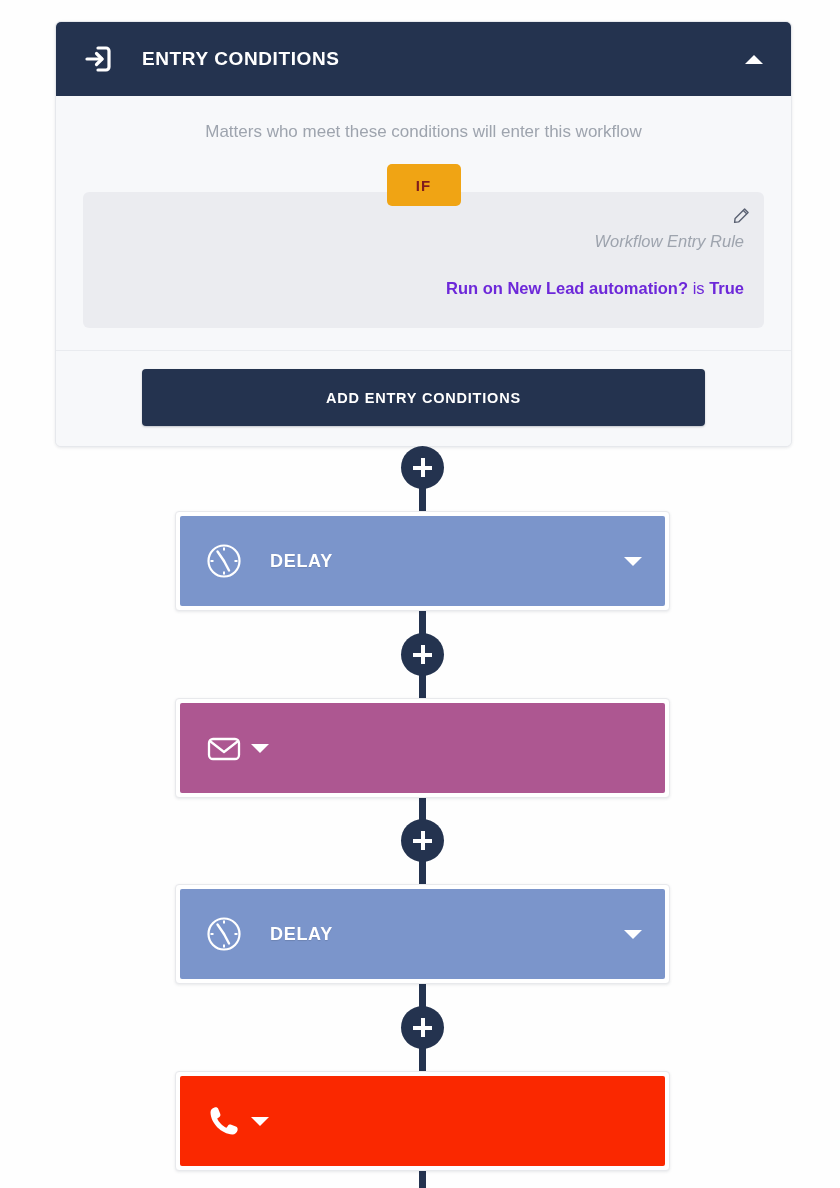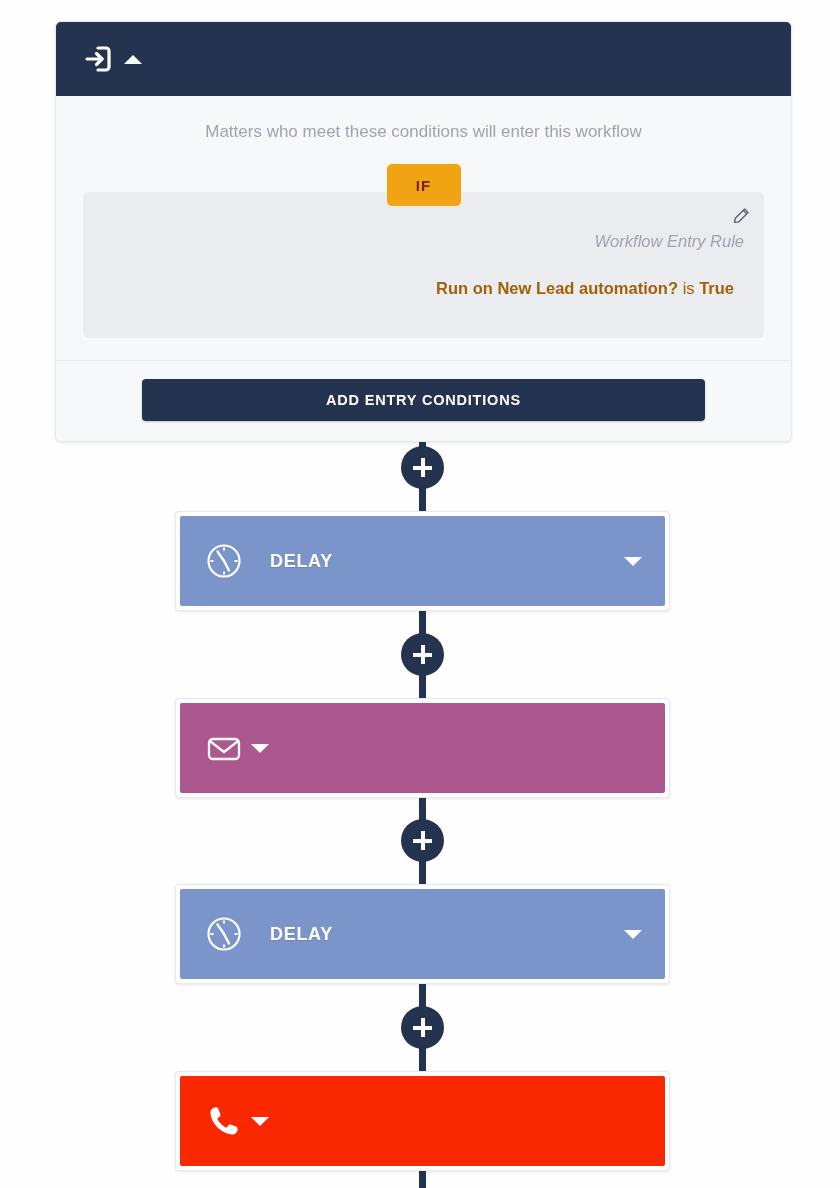--- a/index.html
+++ b/index.html
@@ -131,39 +131,39 @@
     justify-content: center;
     background: rgba(255,255,255,0.0);
   }
   .rule-name {
     color: #9EA4AE;
     font-size: 16.5px;
     font-style: italic;
     margin: 0 0 28px 0;
   }
   .rule-expr {
-    color: #a16207;
+    color: #6d28d9;
     font-size: 16.5px;
-    margin: 10px;
+    margin: 0;
   }
   .rule-expr b { font-weight: bold; }
   .rule-expr span.op { font-weight: normal; }
 
   .entry-footer {
     border-top: 1px solid #E9EBEF;
     background: #F7F8FA;
     padding: 18px 86px 20px 86px;
   }
   .add-conditions-btn {
     background: #24334F;
     color: #FFFFFF;
     border: none;
     border-radius: 4px;
     width: 100%;
-    height: 42px;
+    height: 57px;
     font-family: "Liberation Sans", sans-serif;
     font-size: 14.5px;
     font-weight: bold;
     letter-spacing: 0.8px;
     cursor: pointer;
     box-shadow: 0 1px 2px rgba(30,40,60,0.25);
   }
 
   
   .plus-btn {
@@ -260,20 +260,21 @@
 <div class="entry-panel">
 
   <div class="entry-header">
     <span class="entry-header-icon">
       <svg width="34" height="34" viewBox="0 0 34 34">
         <path d="M17 6 H25 A3 3 0 0 1 28 9 V25 A3 3 0 0 1 25 28 H17" fill="none" stroke="#FFFFFF" stroke-width="3.2" stroke-linecap="round" stroke-linejoin="round"></path>
         <line x1="6" y1="17" x2="21" y2="17" stroke="#FFFFFF" stroke-width="3.2" stroke-linecap="round"></line>
         <polyline points="15.5,11.5 21,17 15.5,22.5" fill="none" stroke="#FFFFFF" stroke-width="3.2" stroke-linecap="round" stroke-linejoin="round"></polyline>
       </svg>
     </span>
+    <span class="entry-header-title">ENTRY CONDITIONS</span>
     <span class="collapse-btn">
       <span class="caret-up"></span>
     </span>
   </div>
 
   <div class="entry-body">
     <p class="entry-subtitle">Matters who meet these conditions will enter this workflow</p>
 
     <div class="if-badge-wrap">
       <div class="if-badge">IF</div>

